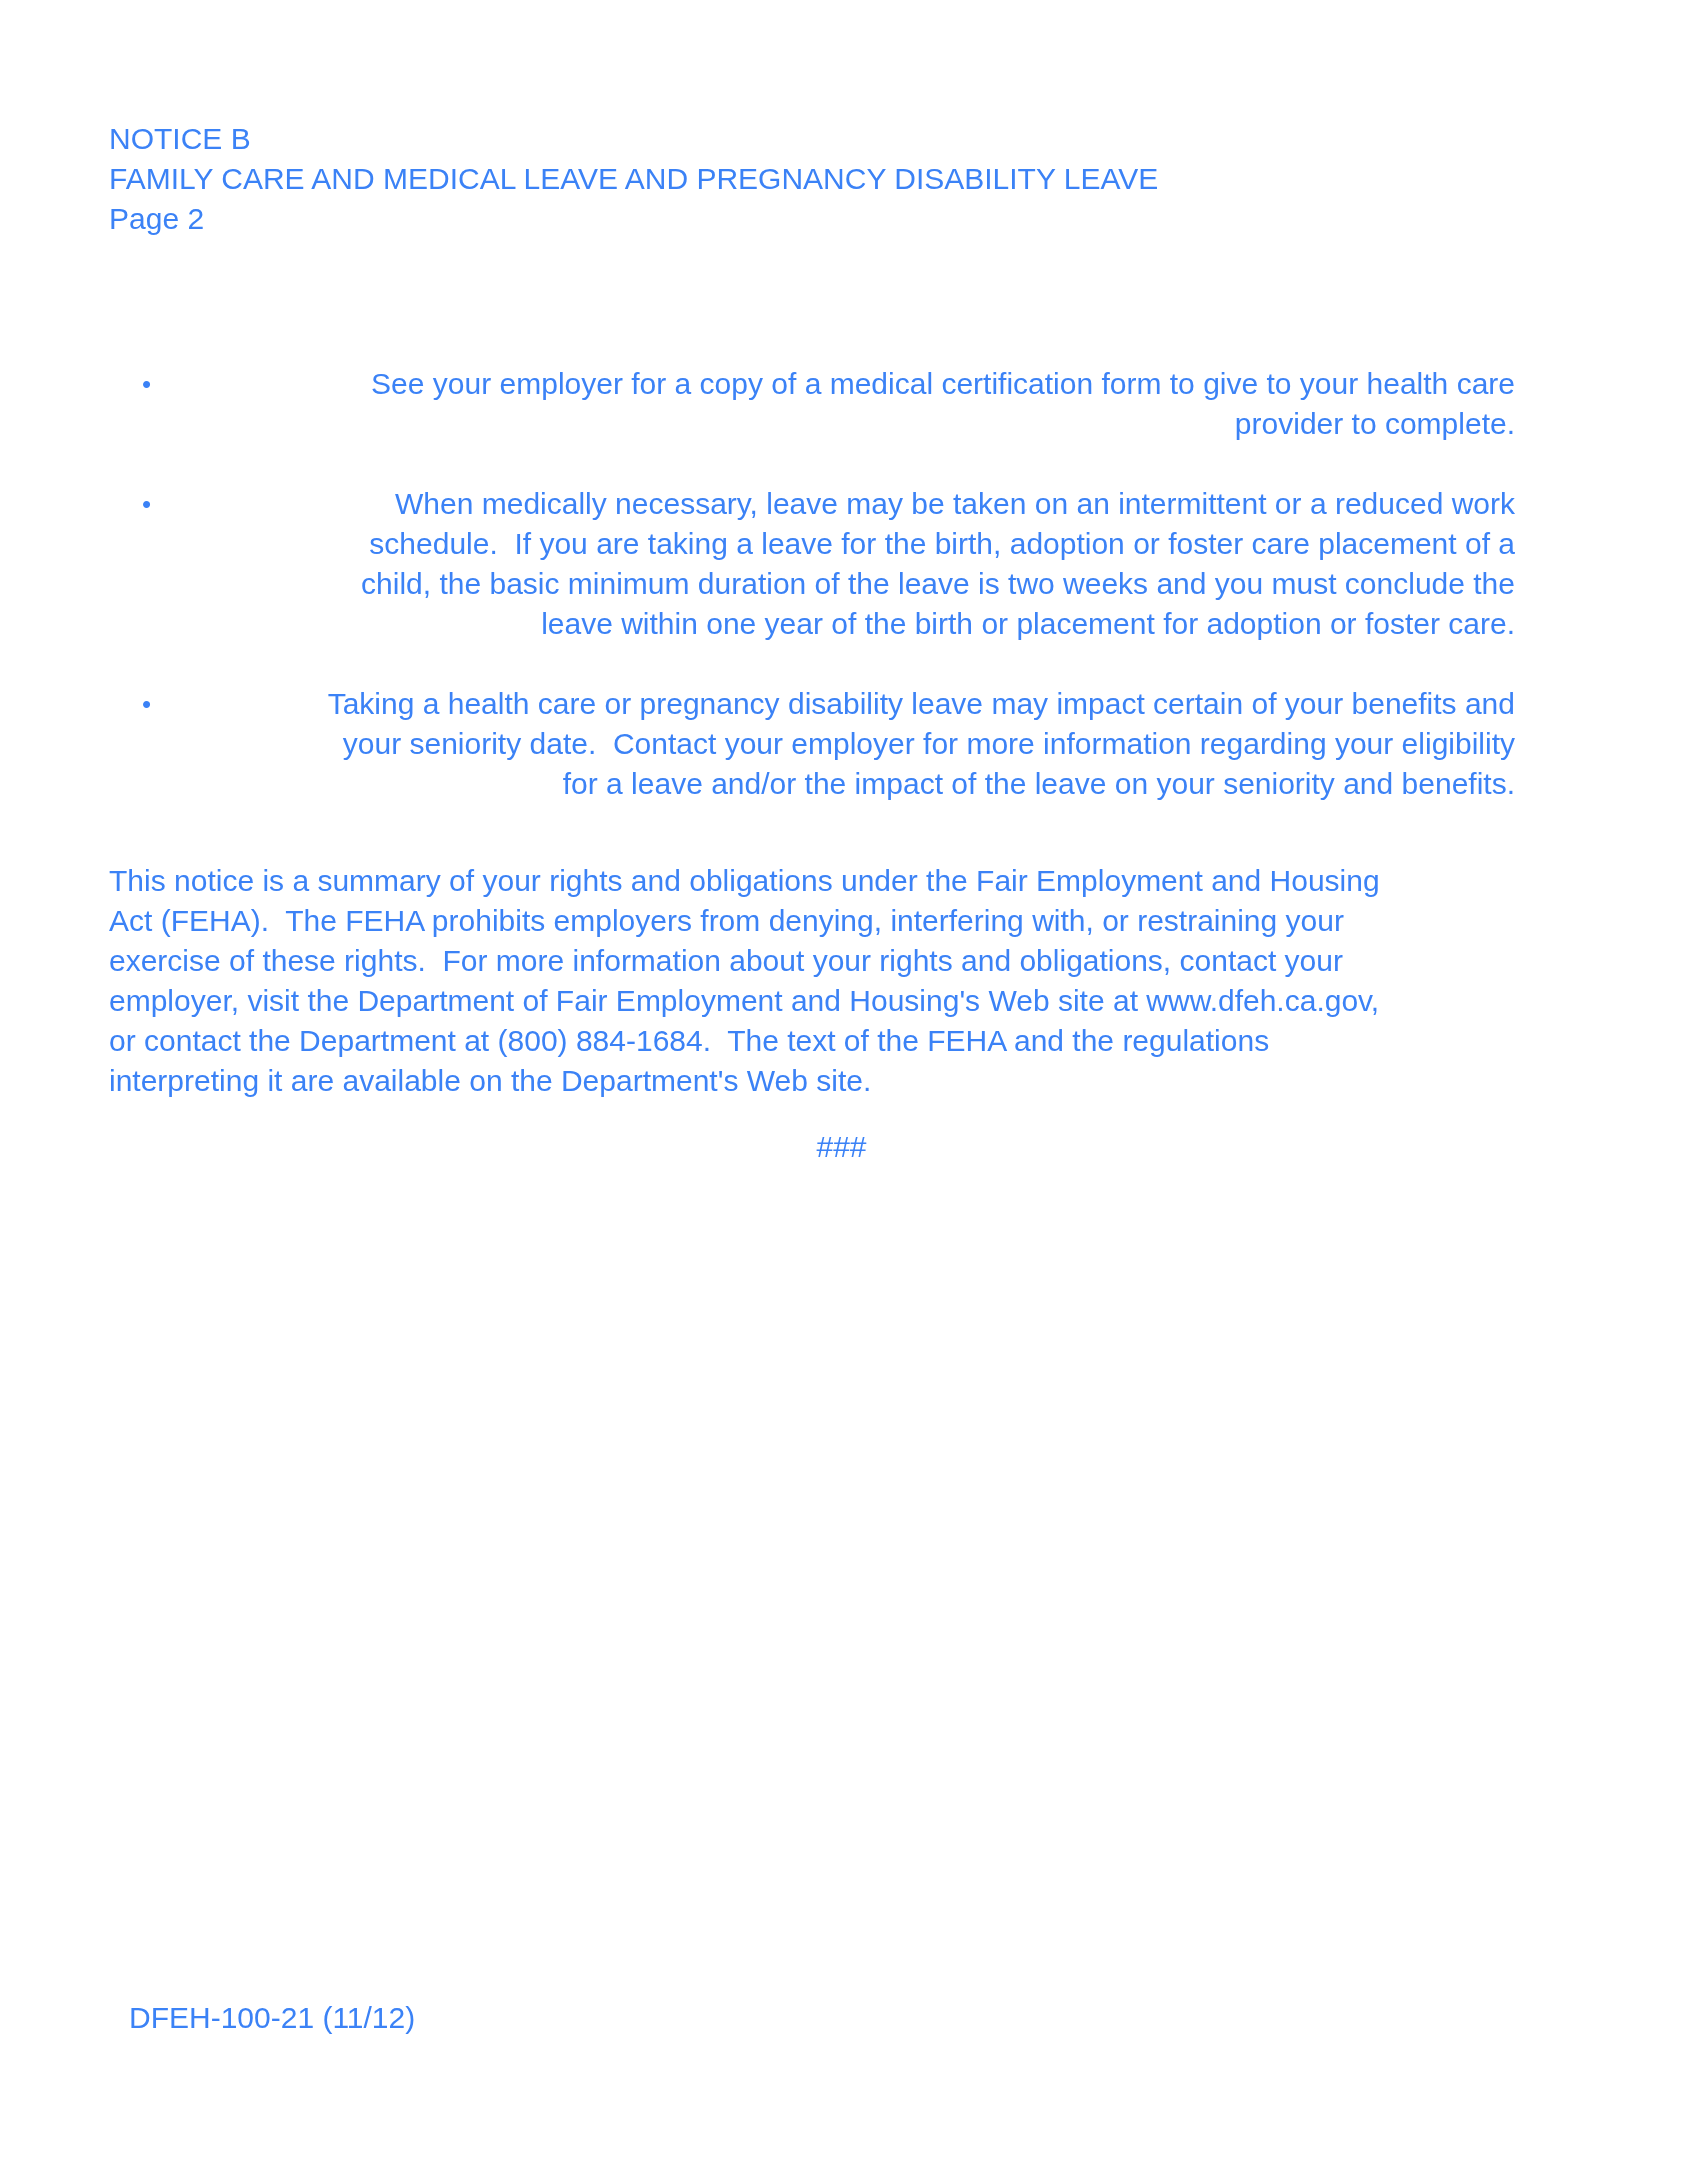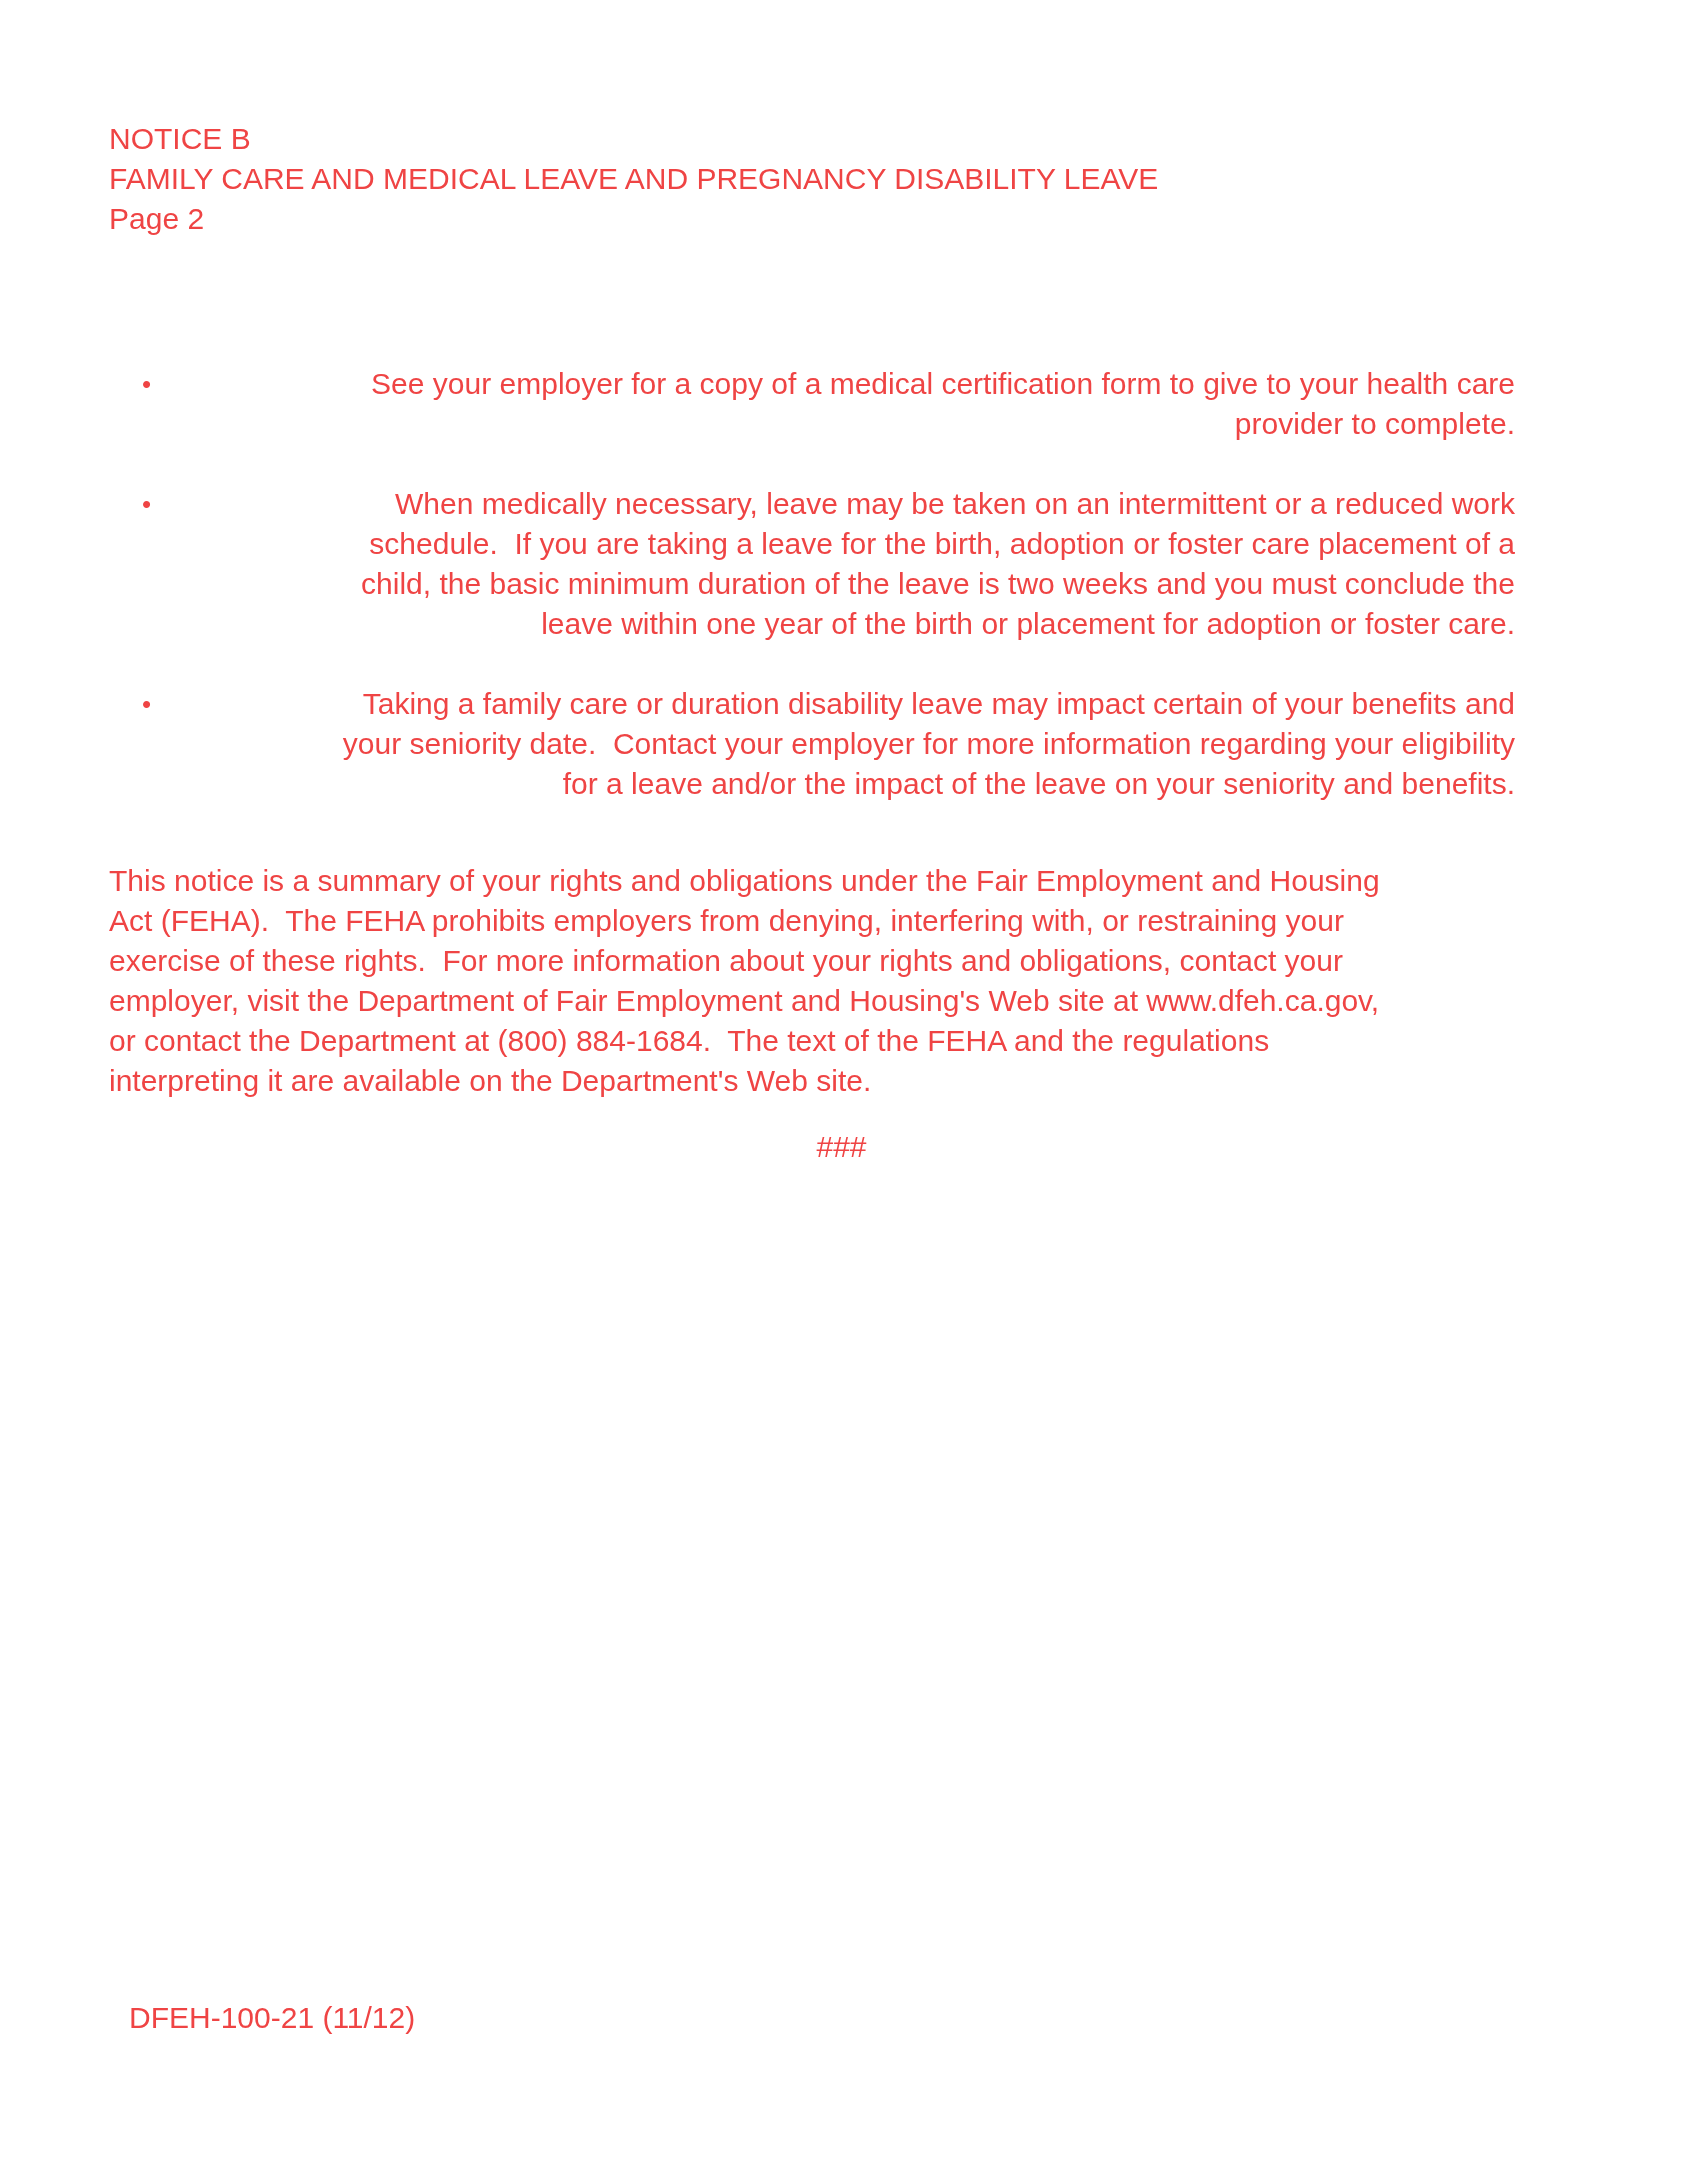--- a/index.html
+++ b/index.html
@@ -5,21 +5,21 @@
   html, body {
     margin: 0;
     padding: 0;
     background: #ffffff;
   }
   .page {
     position: relative;
     width: 1683px;
     height: 2178px;
     background: #ffffff;
-    color: #ef4444;
+    color: #3b82f6;
     font-family: "Liberation Sans", "DejaVu Sans", sans-serif;
     font-size: 30px;
     line-height: 40px;
     overflow: hidden;
   }
   .multiline {
     white-space: pre-wrap; 
   }
   .doc-header {
     position: absolute;
@@ -87,21 +87,21 @@
     </li>
     <li class="bullet-item">
       <span class="bullet-dot">•</span>
       <span class="bullet-text multiline">When medically necessary, leave may be taken on an intermittent or a reduced work
 schedule.  If you are taking a leave for the birth, adoption or foster care placement of a
 child, the basic minimum duration of the leave is two weeks and you must conclude the
 leave within one year of the birth or placement for adoption or foster care.</span>
     </li>
     <li class="bullet-item">
       <span class="bullet-dot">•</span>
-      <span class="bullet-text multiline">Taking a family care or duration disability leave may impact certain of your benefits and
+      <span class="bullet-text multiline">Taking a health care or pregnancy disability leave may impact certain of your benefits and
 your seniority date.  Contact your employer for more information regarding your eligibility
 for a leave and/or the impact of the leave on your seniority and benefits.</span>
     </li>
   </ul>
 
   <p class="summary-paragraph multiline">This notice is a summary of your rights and obligations under the Fair Employment and Housing
 Act (FEHA).  The FEHA prohibits employers from denying, interfering with, or restraining your
 exercise of these rights.  For more information about your rights and obligations, contact your
 employer, visit the Department of Fair Employment and Housing's Web site at www.dfeh.ca.gov,
 or contact the Department at (800) 884-1684.  The text of the FEHA and the regulations

